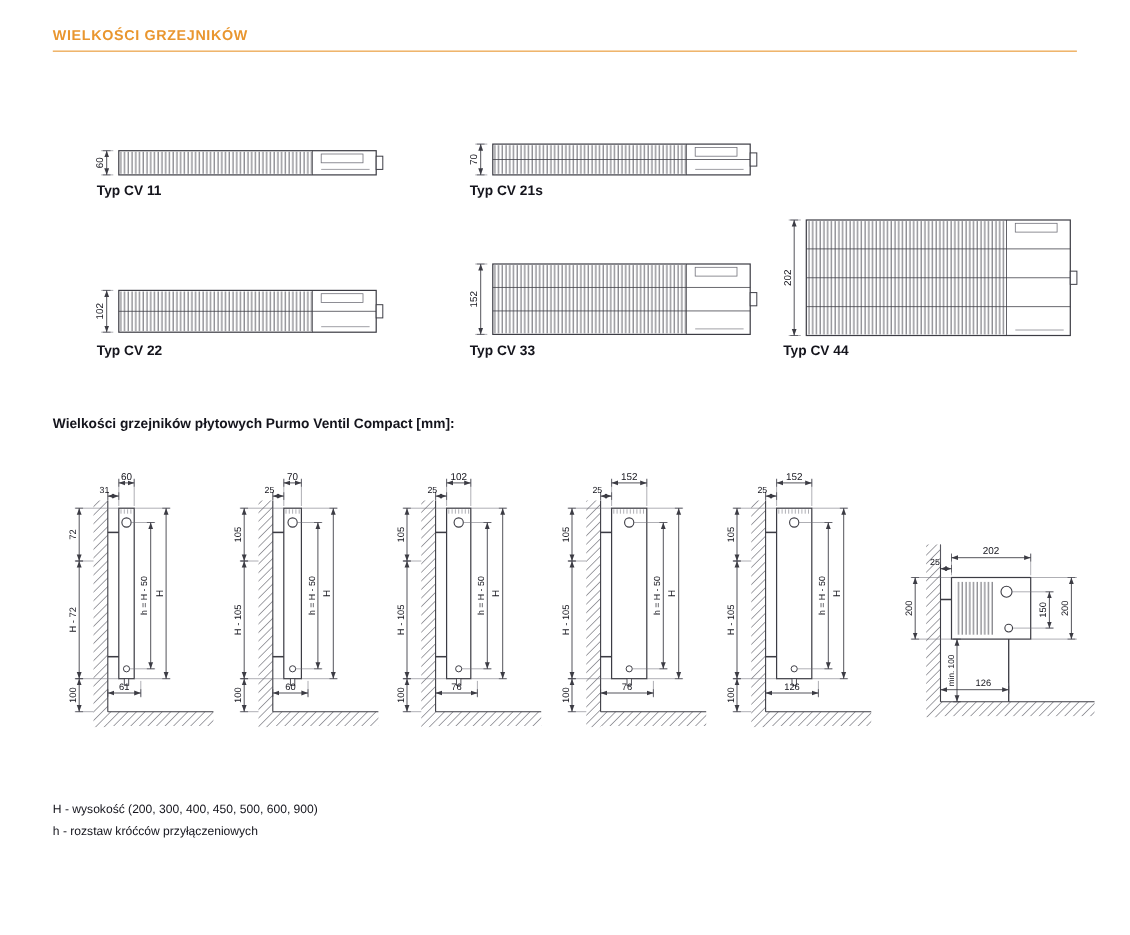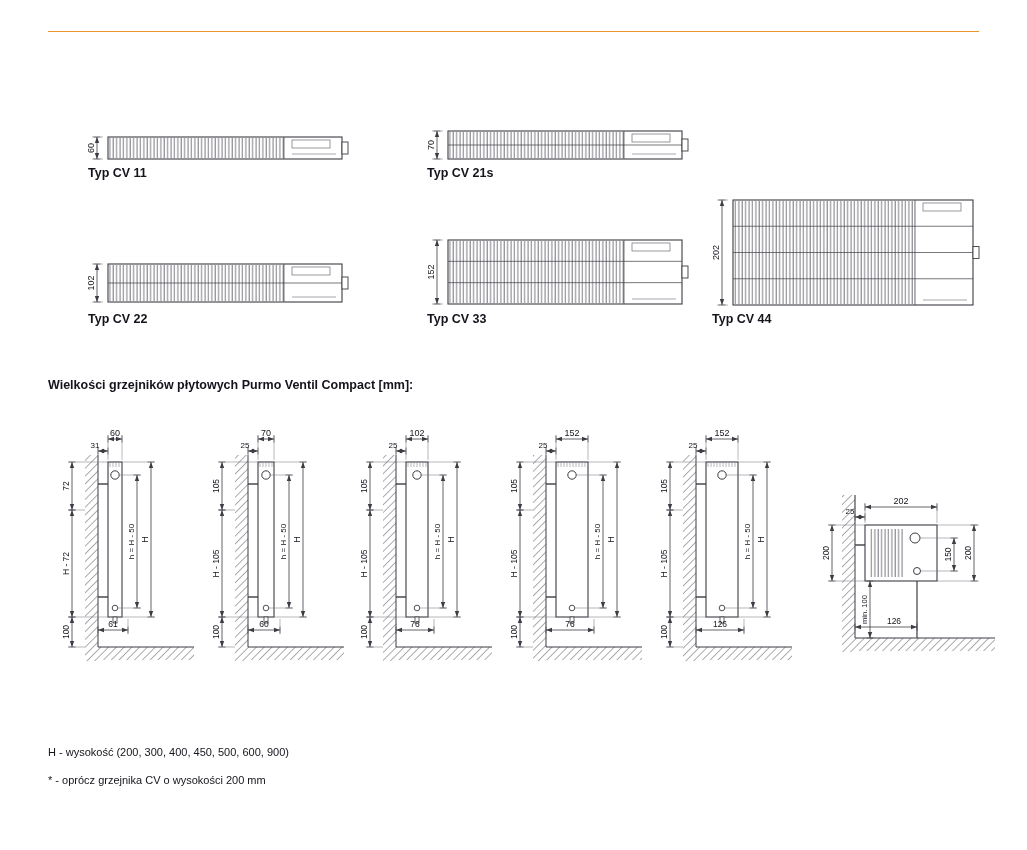--- a/index.html
+++ b/index.html
@@ -10,26 +10,27 @@
   }
   .header{position:absolute;left:48px;top:24px;width:931px;}
   .page-title{
     margin:0;font-size:13px;font-weight:bold;letter-spacing:.6px;
     color:var(--accent);
   }
   .rule{height:0;border-top:1.5px solid var(--accent);margin-top:7px;}
   #diagram{position:absolute;left:0;top:55px;}
   svg text{font-family:"Liberation Sans",sans-serif;}
   .legend{position:absolute;left:48px;top:730px;width:900px;}
-  .legend p{margin:16px 0 8px 0;font-size:11px;color:#14141c;}
+  .legend p{margin:0 0 8px 0;font-size:11px;color:#14141c;}
 </style>
 </head>
 <body>
 
 <div class="header">
+  <h1 class="page-title">WIELKOŚCI GRZEJNIKÓW</h1>
   <div class="rule"></div>
 </div>
 
 <svg id="diagram" width="1027" height="665" viewBox="0 0 1027 665">
     <defs>
       <marker id="arr" markerWidth="6" markerHeight="6" refX="6" refY="3" orient="auto-start-reverse" markerUnits="userSpaceOnUse">
         <path d="M0,0.8 L6,3 L0,5.2 Z" fill="#3c3c44"></path>
       </marker>
       <pattern id="hatch" width="5.5" height="5.5" patternUnits="userSpaceOnUse" patternTransform="rotate(45)">
         <line x1="0" y1="0" x2="0" y2="5.5" stroke="#565660" stroke-width="1"></line>
@@ -484,14 +485,14 @@
       <line x1="917" y1="566" x2="917" y2="576" stroke="#6d6d76" stroke-width="0.5"></line>
       <line x1="855" y1="568.5" x2="855" y2="575.5" stroke="#3c3c44" stroke-width="0.6"></line>
       <line x1="917" y1="568.5" x2="917" y2="575.5" stroke="#3c3c44" stroke-width="0.6"></line>
       <line x1="855" y1="572" x2="917" y2="572" stroke="#3c3c44" stroke-width="0.8" marker-start="url(#arr)" marker-end="url(#arr)"></line>
       <text x="894" y="569" fill="#14141c" font-size="8.5" text-anchor="middle">126</text>
     </g>
   </svg>
 
 <div class="legend">
   <p>H - wysokość (200, 300, 400, 450, 500, 600, 900)</p>
-  <p>* - oprócz grzejnika CV o wysokości 200 mm</p>
+  <p>h - rozstaw króćców przyłączeniowych</p>
 </div>
 
 </body></html>

